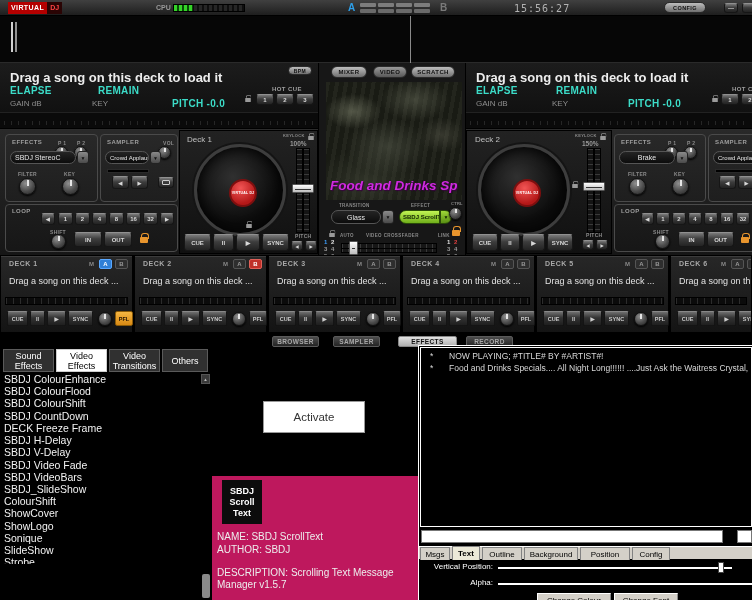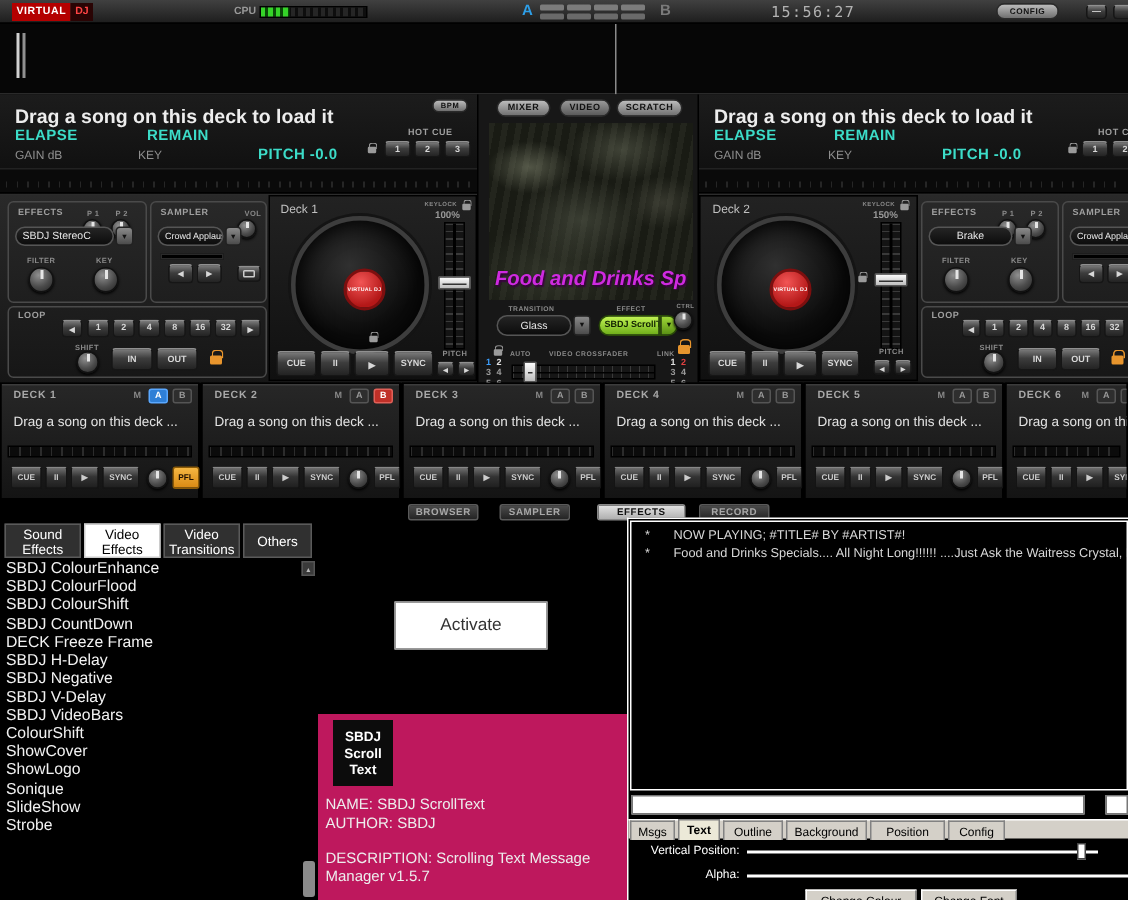--- a/index.html
+++ b/index.html
@@ -582,23 +582,24 @@
     <span class="abs" style="left:162px;top:1px;width:46px;height:23px;background:#303030;border:1px solid #5a5a5a;color:#fff;font-size:9px;display:flex;align-items:center;justify-content:center">
         <span>Others</span>
       </span>
     <div class="abs" style="left:0;top:25px;width:210px;height:191px;overflow:hidden">
         <div class="fx-item"><span>SBDJ ColourEnhance</span></div>
         <div class="fx-item"><span>SBDJ ColourFlood</span></div>
         <div class="fx-item"><span>SBDJ ColourShift</span></div>
         <div class="fx-item"><span>SBDJ CountDown</span></div>
         <div class="fx-item"><span>DECK Freeze Frame</span></div>
         <div class="fx-item"><span>SBDJ H-Delay</span></div>
-        <div class="fx-item"><span>SBDJ Negative</span></div>
         <div class="fx-item"><span>SBDJ V-Delay</span></div>
+        <div class="fx-item"><span>SBDJ Video Fade</span></div>
         <div class="fx-item"><span>SBDJ VideoBars</span></div>
+        <div class="fx-item"><span>SBDJ_SlideShow</span></div>
         <div class="fx-item"><span>ColourShift</span></div>
         <div class="fx-item"><span>ShowCover</span></div>
         <div class="fx-item"><span>ShowLogo</span></div>
         <div class="fx-item"><span>Sonique</span></div>
         <div class="fx-item"><span>SlideShow</span></div>
         <div class="fx-item"><span>Strobe</span></div>
       </div>
     <span class="abs" style="left:201px;top:26px;width:9px;height:10px;background:#3a3a3a;border:1px solid #555;color:#bbb;font-size:4.5px;display:flex;align-items:center;justify-content:center">
         <span>▲</span>
       </span>

